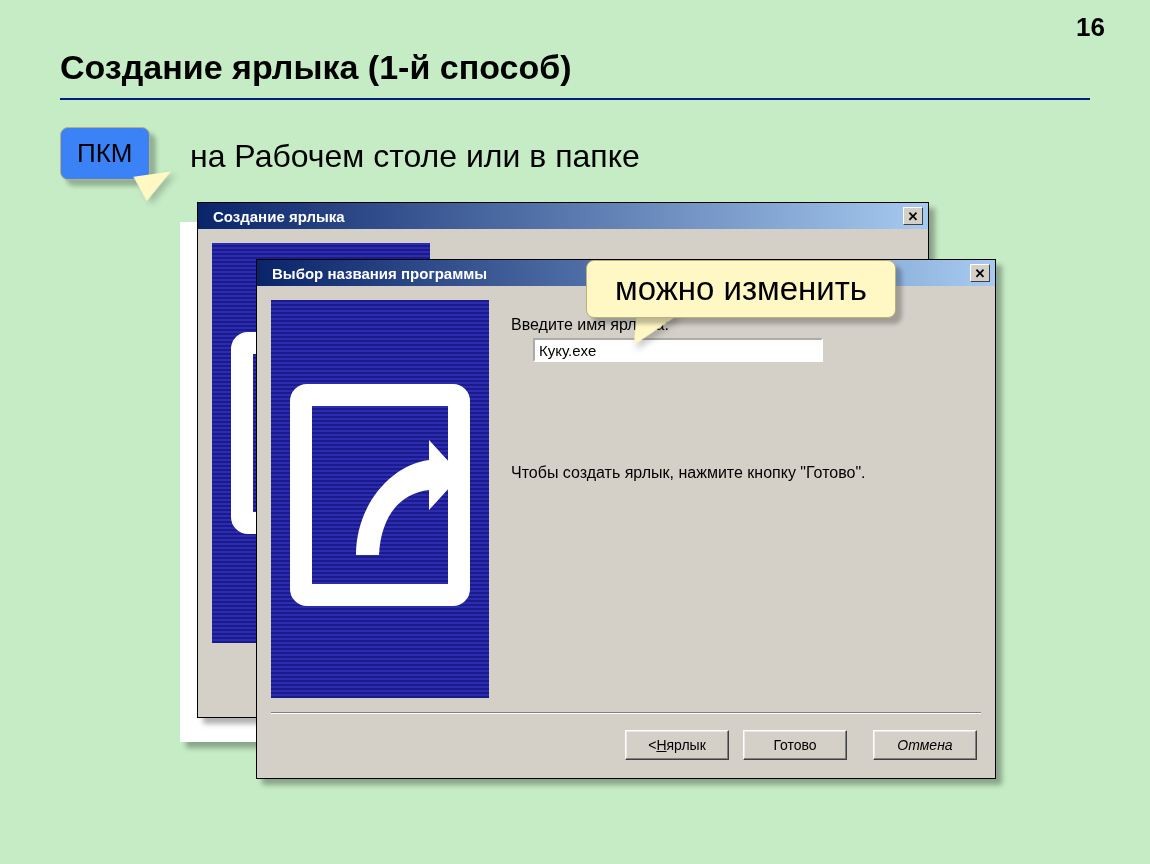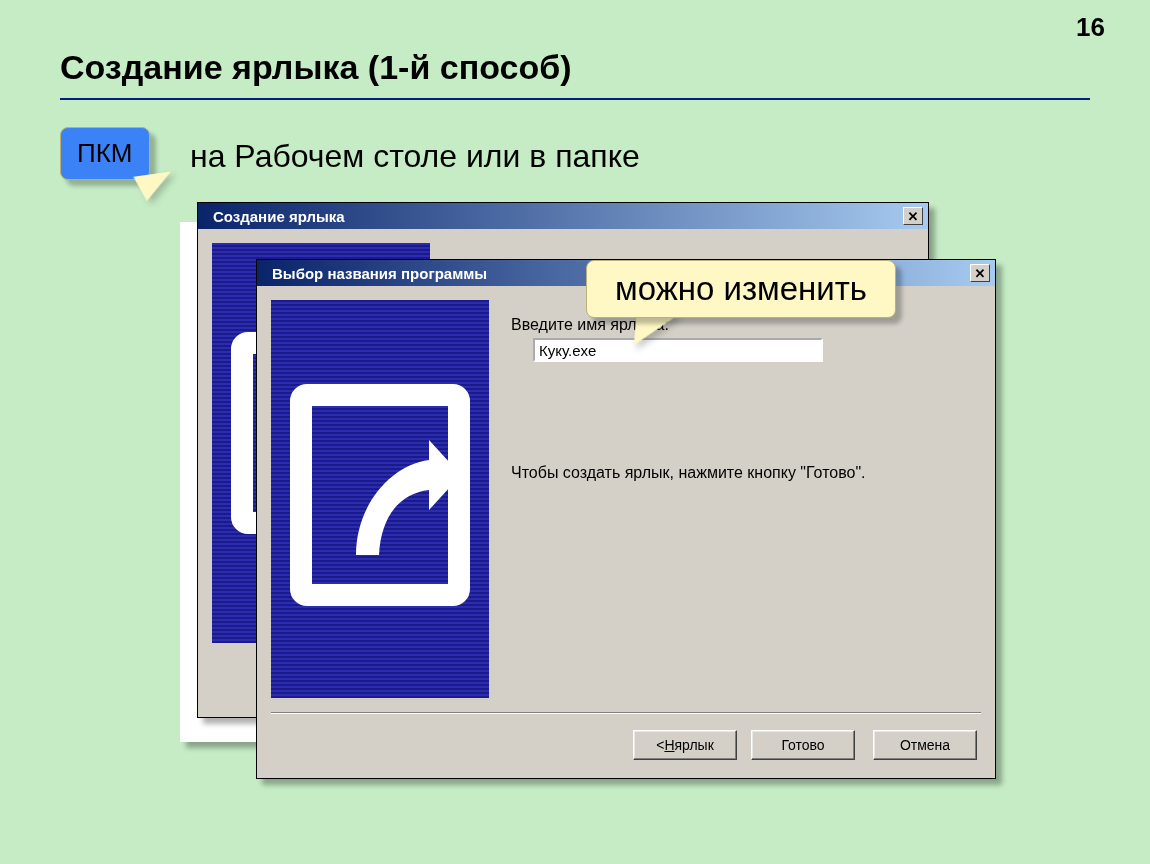--- a/index.html
+++ b/index.html
@@ -240,20 +240,20 @@
 
   <div class="btn-row" style="right:18px; bottom:18px;">
     <div class="winbtn">
       <span>&lt; </span>
         <span class="ul">Н</span>
         <span>ярлык</span>
     </div>
     <div class="winbtn">
       <span>Готово</span>
     </div>
-    <div class="winbtn" style="margin-left:4px;">
+    <div class="winbtn" style="margin-left:12px;font-style:italic;">
       <span>Отмена</span>
     </div>
   </div>
 </div>
 
 <div class="change-callout">можно изменить</div>
 <div class="change-tail"></div>
 
 </body></html>

